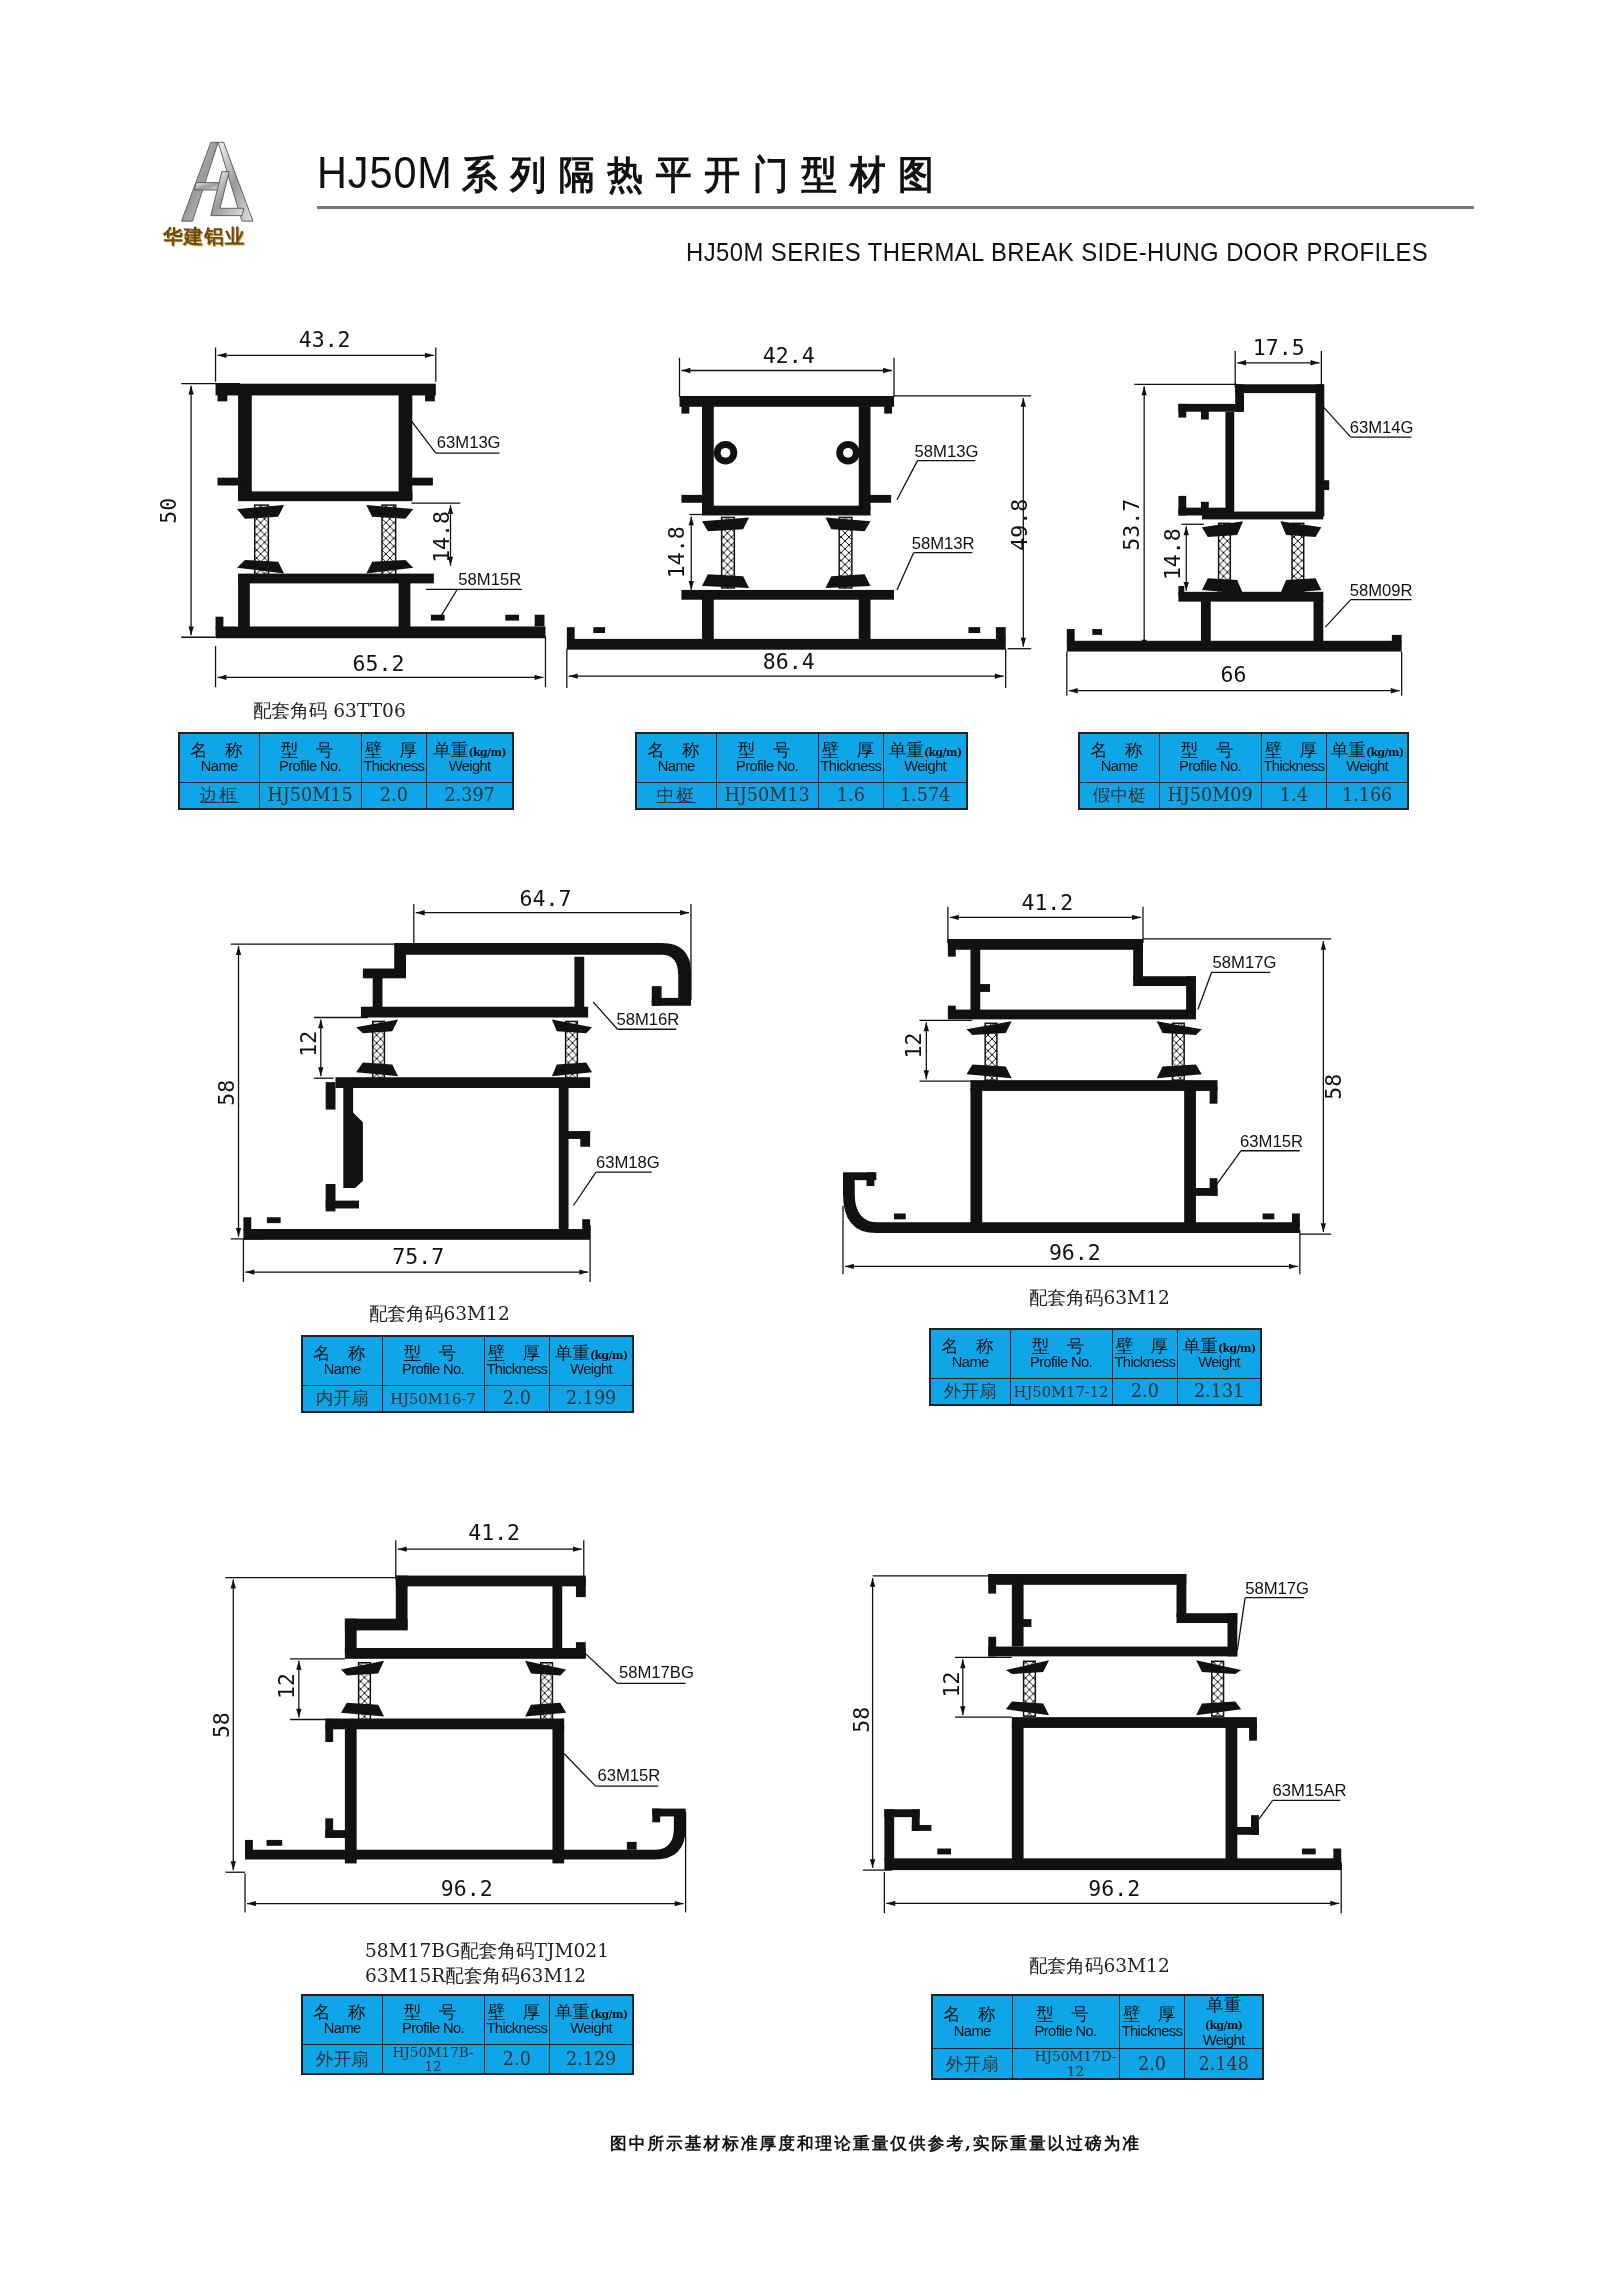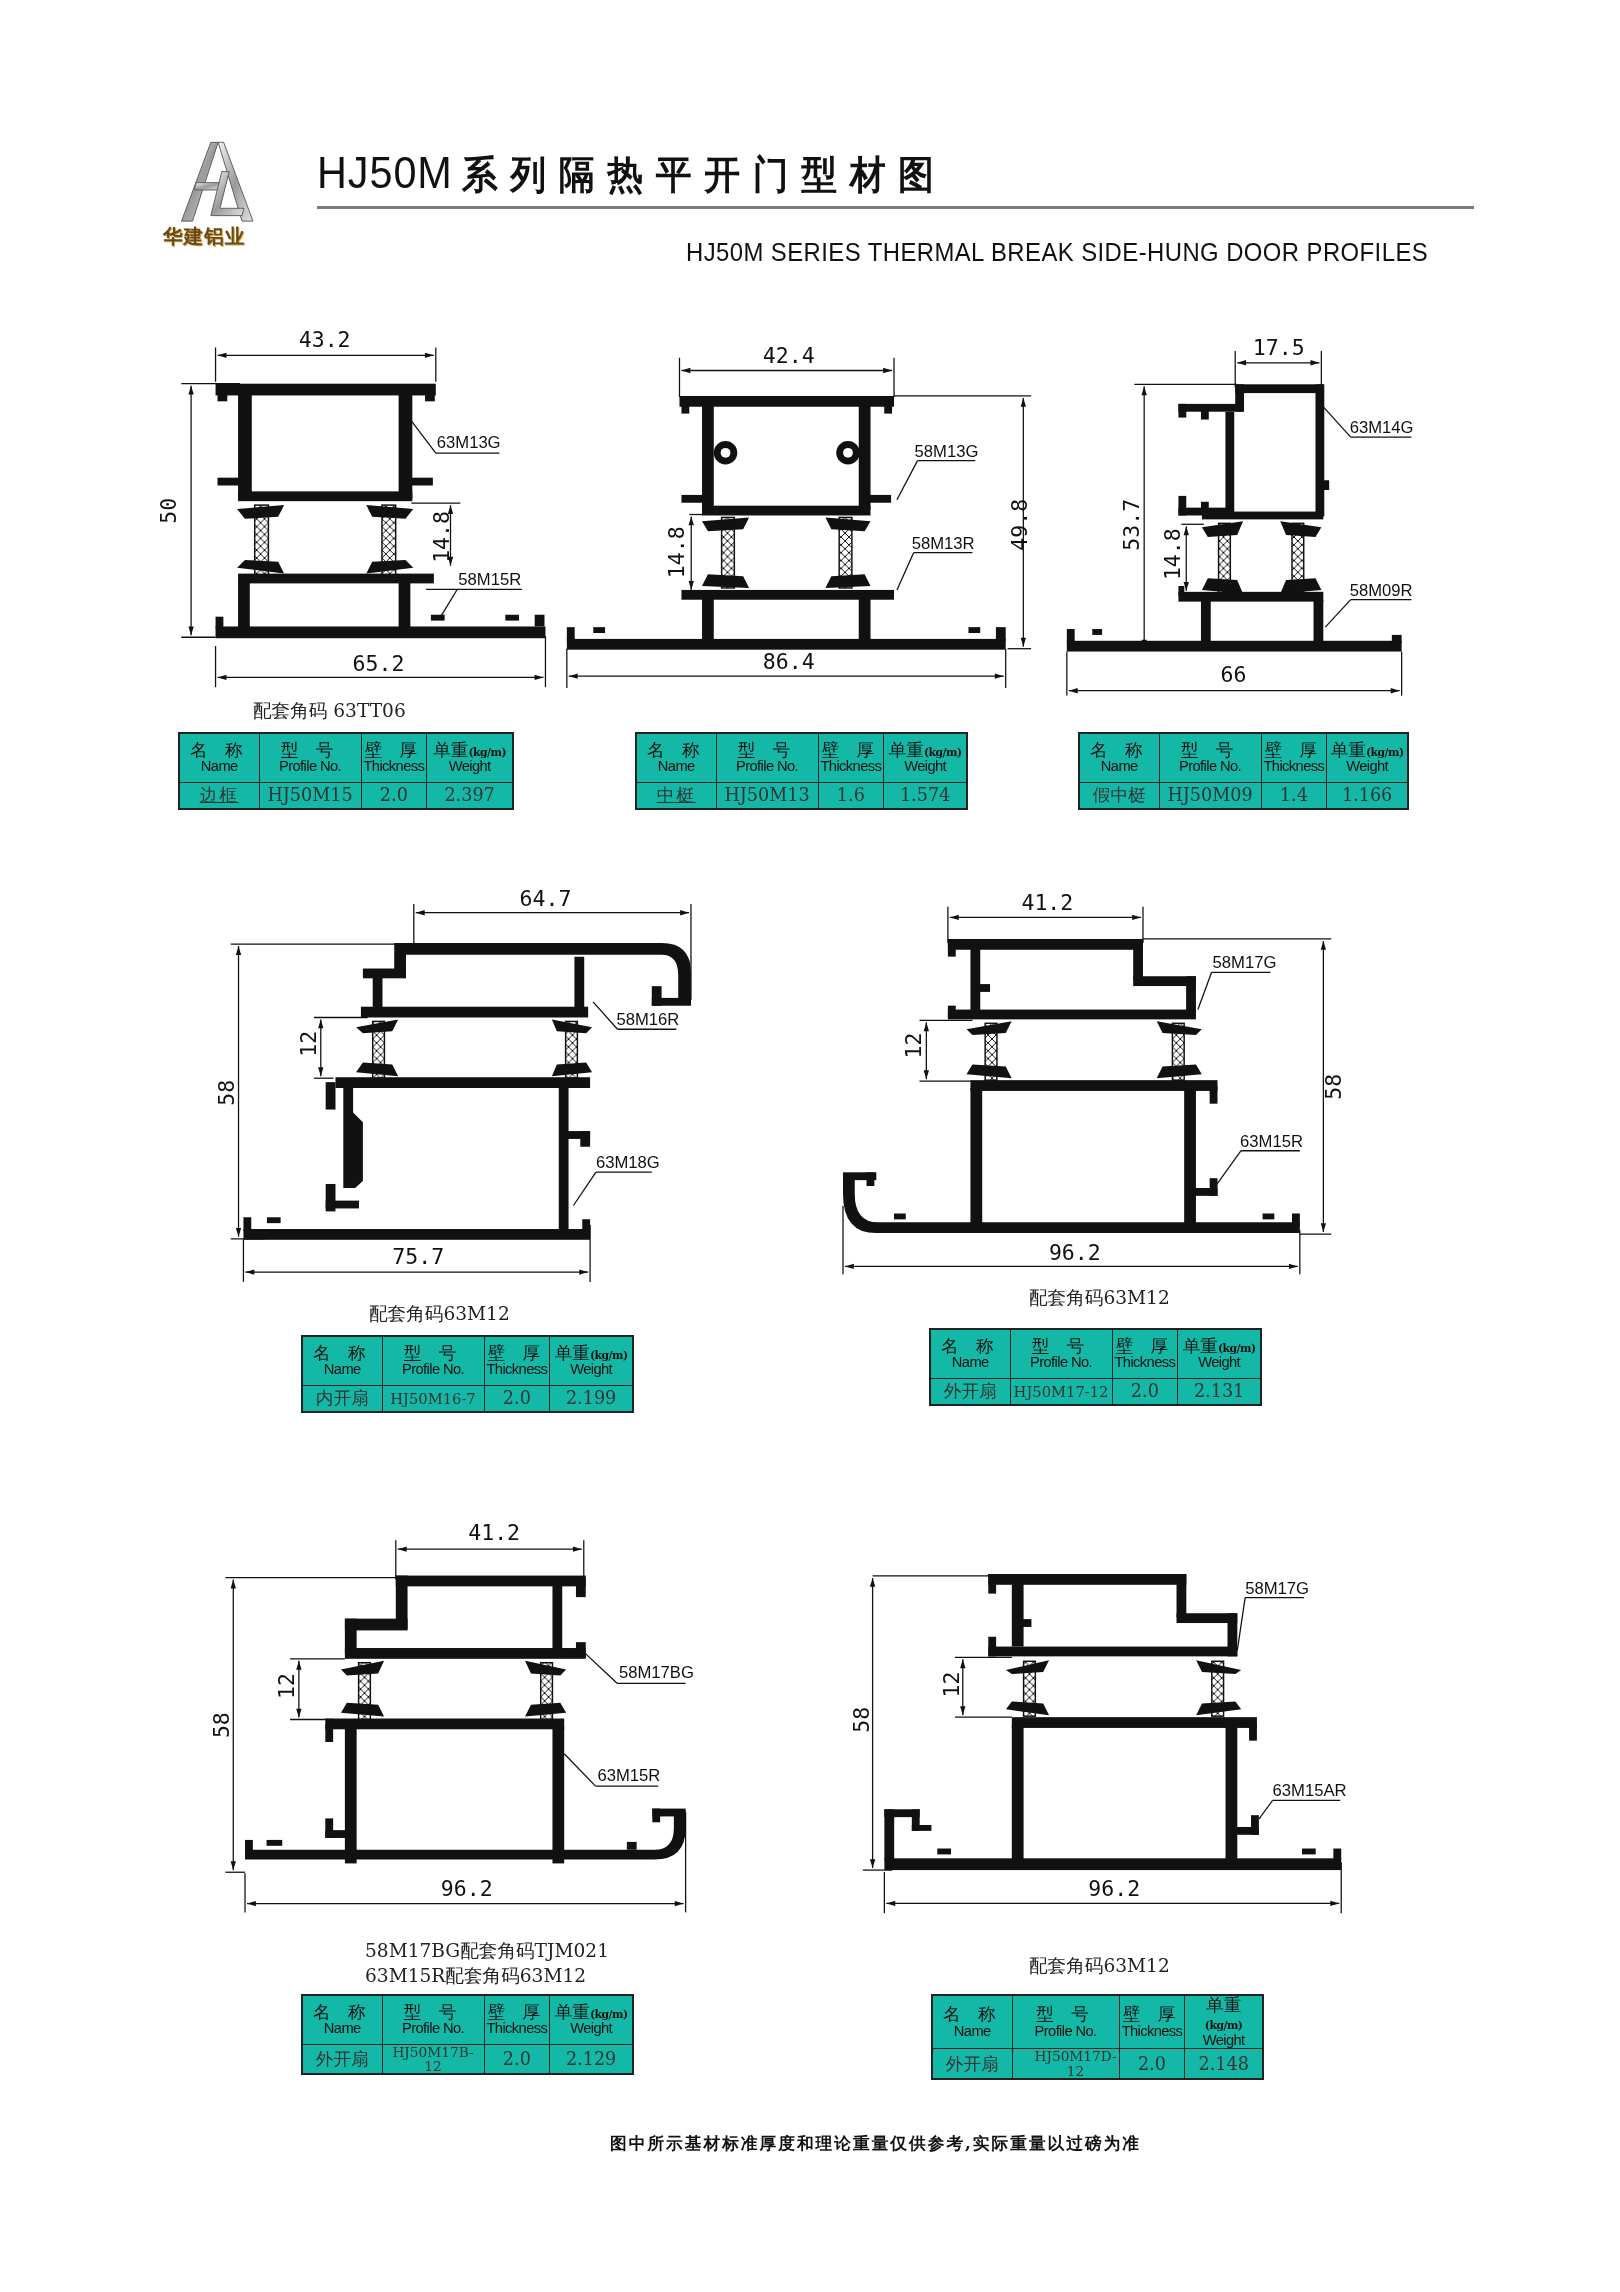--- a/index.html
+++ b/index.html
@@ -25,21 +25,21 @@
   .dimtxt { font-family: "DejaVu Sans Mono", monospace; font-size: 22px; fill: #111; }
   .lbl { font-family: "Liberation Sans", sans-serif; font-size: 17px; fill: #111; }
   .metal { fill: #111; }
   .hollow { fill: #fff; }
   .strip { fill: #fff; stroke: #111; stroke-width: 1.5; }
 
   
   .caption { font-family: "DejaVu Serif", serif; font-size: 18.6px; color: #222; white-space: nowrap; }
 
   
-  table.spec { position: absolute; border-collapse: collapse; border: 2px solid #222; background: #14b8a6; }
+  table.spec { position: absolute; border-collapse: collapse; border: 2px solid #222; background: #0ea5e9; }
   table.spec td { border: 1.5px solid #222; text-align: center; padding: 0 2px; line-height: 1.05; }
   table.spec .h1 { font-family: "DejaVu Serif", serif; font-size: 17.6px; letter-spacing: 5.9px; display: block; }
   table.spec .h2 { font-family: "Liberation Sans", sans-serif; font-size: 14.7px; letter-spacing: -0.6px; display: block; }
   table.spec .unit { font-size: 10.8px; font-weight: bold; letter-spacing: -0.5px; margin-top: 40px; }
   table.spec .val { font-family: "DejaVu Serif", serif; font-size: 17.6px; color: #333; height: 27.4px; }
   table.spec .valname { letter-spacing: 2px; text-decoration: underline; }
 
   .footer { left: 610px; top: 2132px; font-family: "DejaVu Serif", serif; font-size: 16.7px; font-weight: bold; letter-spacing: 2px; }
 </style>
 </head>

